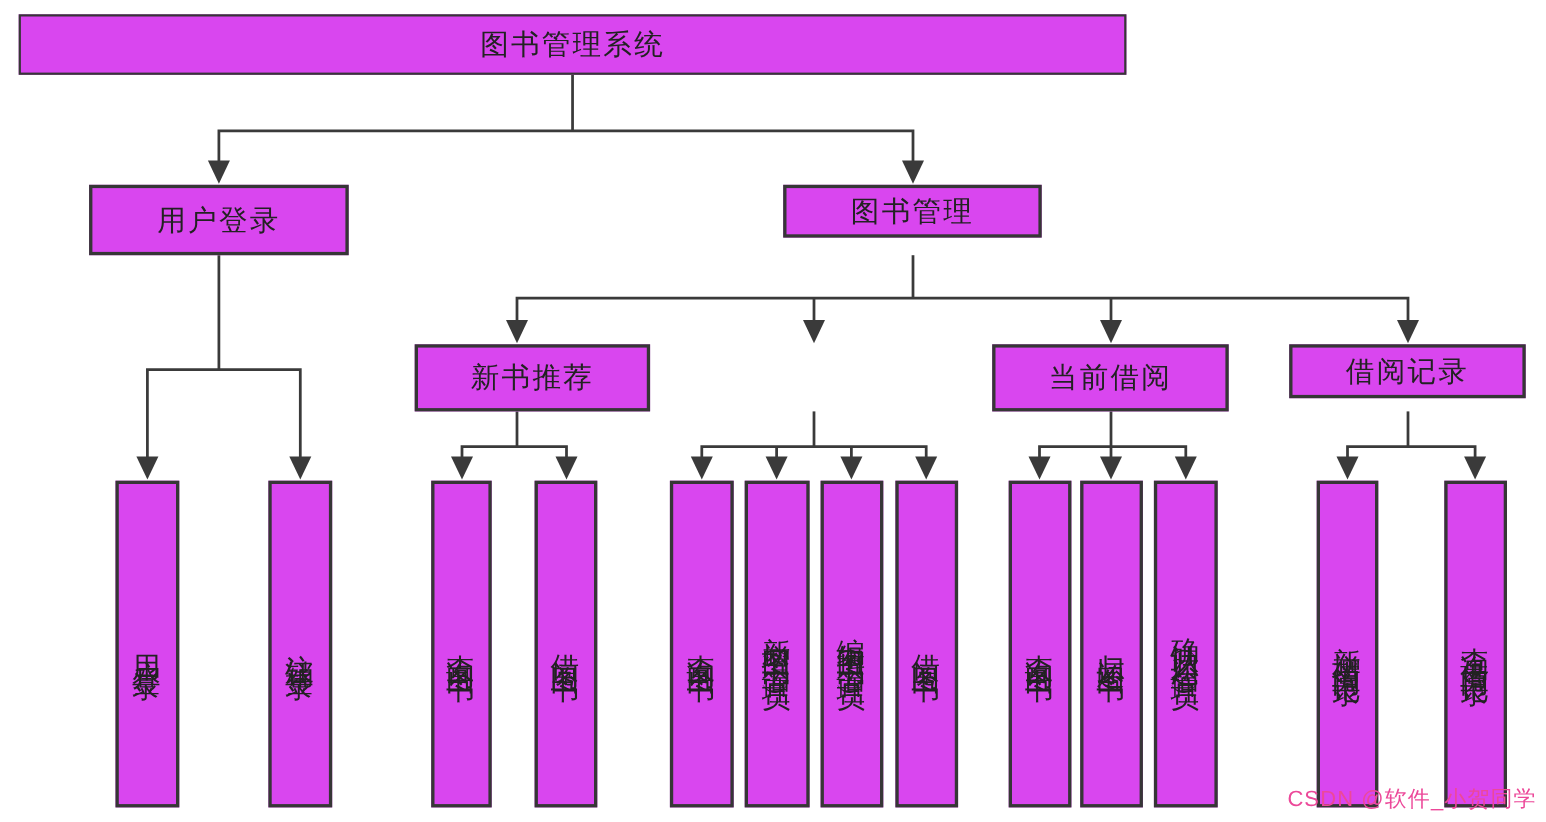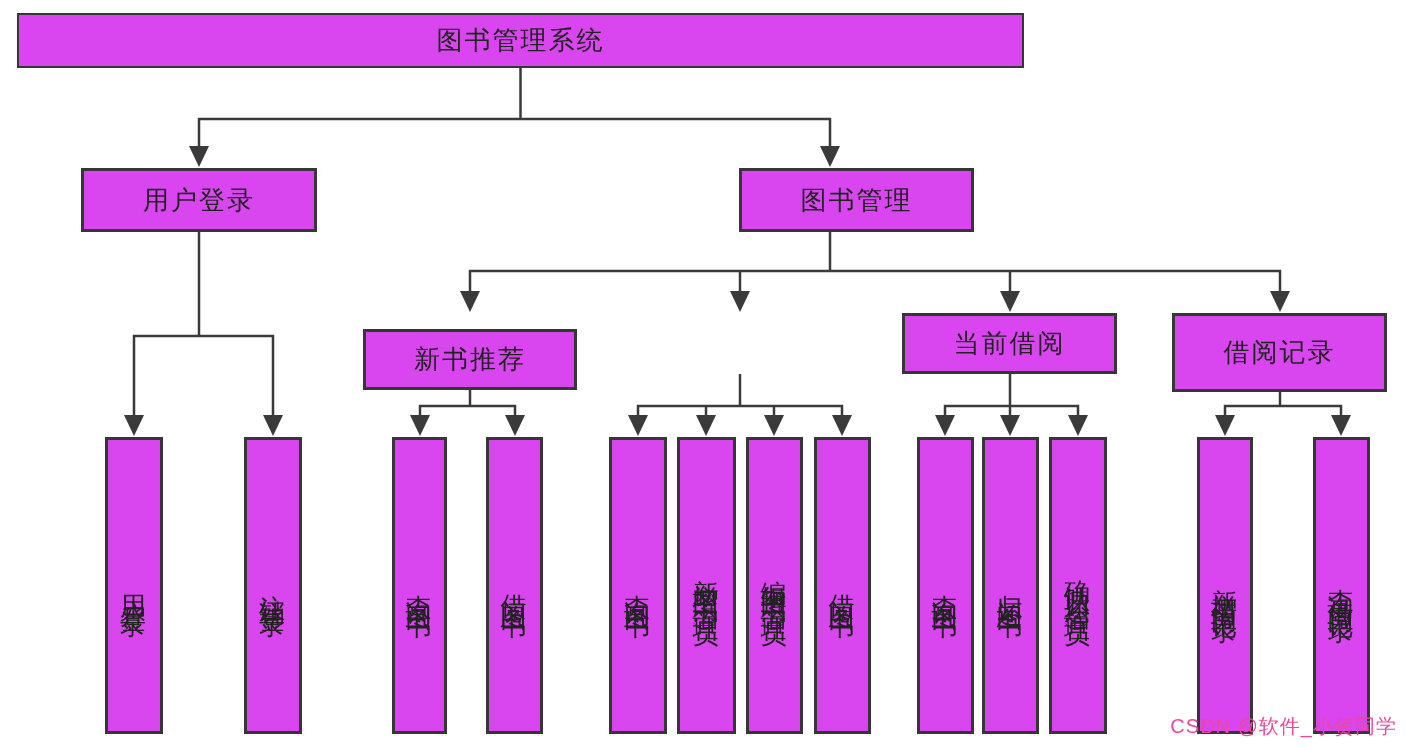--- a/index.html
+++ b/index.html
@@ -108,25 +108,25 @@
       <path d="M1280 374 V 406"></path>
       <path d="M1225 420 V 406 H 1341 V 420"></path>
       <polygon points="1215,415 1235,415 1225,436" fill="#3a3a3a" stroke="none"></polygon>
       <polygon points="1331,415 1351,415 1341,436" fill="#3a3a3a" stroke="none"></polygon>
     </g>
   </svg>
 
   <div class="box root" style="left:17px; top:13px; width:1007px; height:55px;">图书管理系统</div>
 
   <div class="box" style="left:81px; top:168px; width:236px; height:64px;">用户登录</div>
-  <div class="box" style="left:739px; top:168px; width:235px; height:64px;">图书管理</div>
+  <div class="box" style="left:712px; top:168px; width:235px; height:48px;">图书管理</div>
 
-  <div class="box" style="left:363px; top:313px; width:214px; height:61px;margin-top:16px;">新书推荐</div>
+  <div class="box" style="left:377px; top:313px; width:214px; height:61px;">新书推荐</div>
   <div class="box" style="left:902px; top:313px; width:215px; height:61px;">当前借阅</div>
-  <div class="box" style="left:1172px; top:313px; width:215px; height:79px;">借阅记录</div>
+  <div class="box" style="left:1172px; top:313px; width:215px; height:49px;">借阅记录</div>
 
   <div class="box leaf" style="left:105px; top:437px; width:58px; height:297px;">用户登录</div>
   <div class="box leaf" style="left:244px; top:437px; width:58px; height:297px;">注销登录</div>
 
   <div class="box leaf" style="left:392px; top:437px; width:55px; height:297px;">查询图书</div>
   <div class="box leaf" style="left:486px; top:437px; width:57px; height:297px;">借阅图书</div>
 
   <div class="box leaf" style="left:609px; top:437px; width:58px; height:297px;">查询图书</div>
   <div class="box leaf" style="left:677px; top:437px; width:59px; height:297px;">新增图书（管理员）</div>
   <div class="box leaf" style="left:746px; top:437px; width:57px; height:297px;">编辑图书（管理员）</div>

